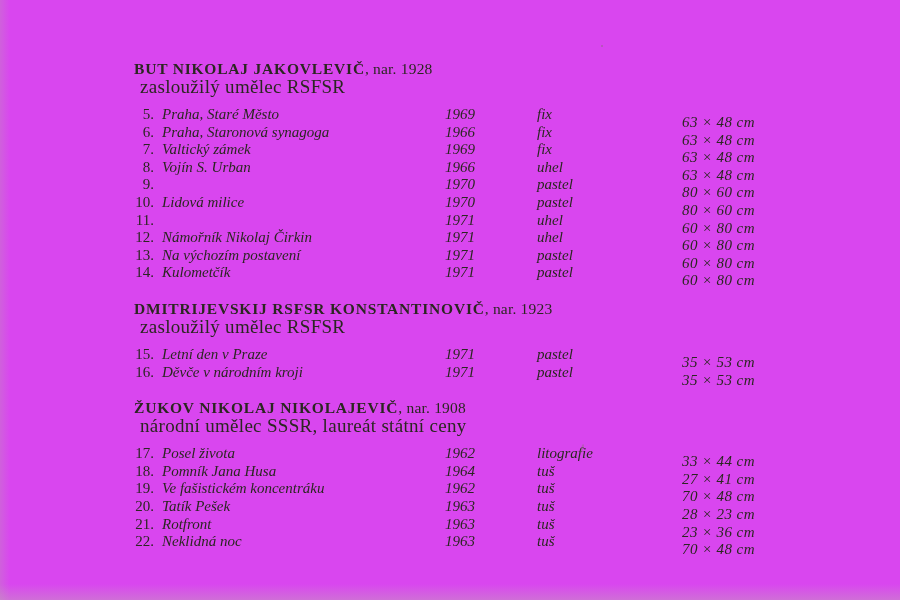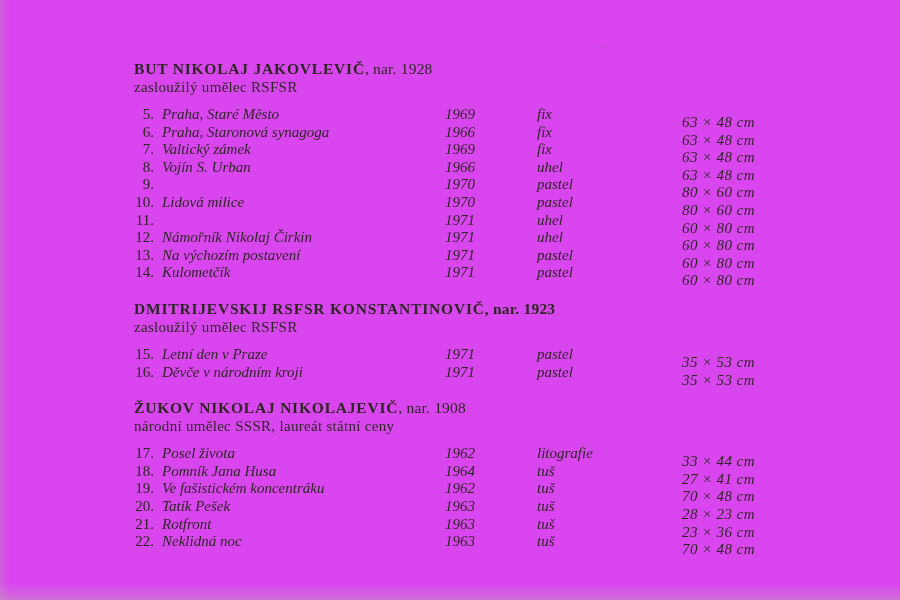--- a/index.html
+++ b/index.html
@@ -43,24 +43,24 @@
   .section { margin: 0 0 18px 0; }
   .artist-heading {
     font-size: 15.5px;
     line-height: 18px;
     font-weight: bold;
     letter-spacing: 0.8px;
     margin: 0 0 0 14px;
     white-space: nowrap;
   }
   .artist-subtitle {
-    font-size: 15px;
+    font-size: 19px;
     line-height: 18px;
     letter-spacing: 0.3px;
-    margin-left: 14px;
+    margin-left: 20px;
   }
   .rows {
     margin-top: 10px;
     position: relative;
   }
   .row {
     position: relative;
     height: 17.6px;
     font-size: 15px;
     font-style: italic;
@@ -178,21 +178,21 @@
     <span class="cell title">Kulometčík</span>
     <span class="cell year">1971</span>
     <span class="cell tech">pastel</span>
     <span class="cell dims">60 × 80 cm</span>
   </div>
 </div>
   </div>
 
   <div class="section">
     <div class="artist-heading">
-      <span>DMITRIJEVSKIJ RSFSR KONSTANTINOVIČ</span><span style="font-weight:bold;letter-spacing:0.2px;">, nar. 1923</span>
+      <span>DMITRIJEVSKIJ RSFSR KONSTANTINOVIČ</span><span style="font-weight:normal;letter-spacing:0.2px;">, nar. 1923</span>
     </div>
     <div class="artist-subtitle">zasloužilý umělec RSFSR</div>
     <div class="rows">
   <div class="row">
     <span class="cell num">15.</span>
     <span class="cell title">Letní den v Praze</span>
     <span class="cell year">1971</span>
     <span class="cell tech">pastel</span>
     <span class="cell dims">35 × 53 cm</span>
   </div>

